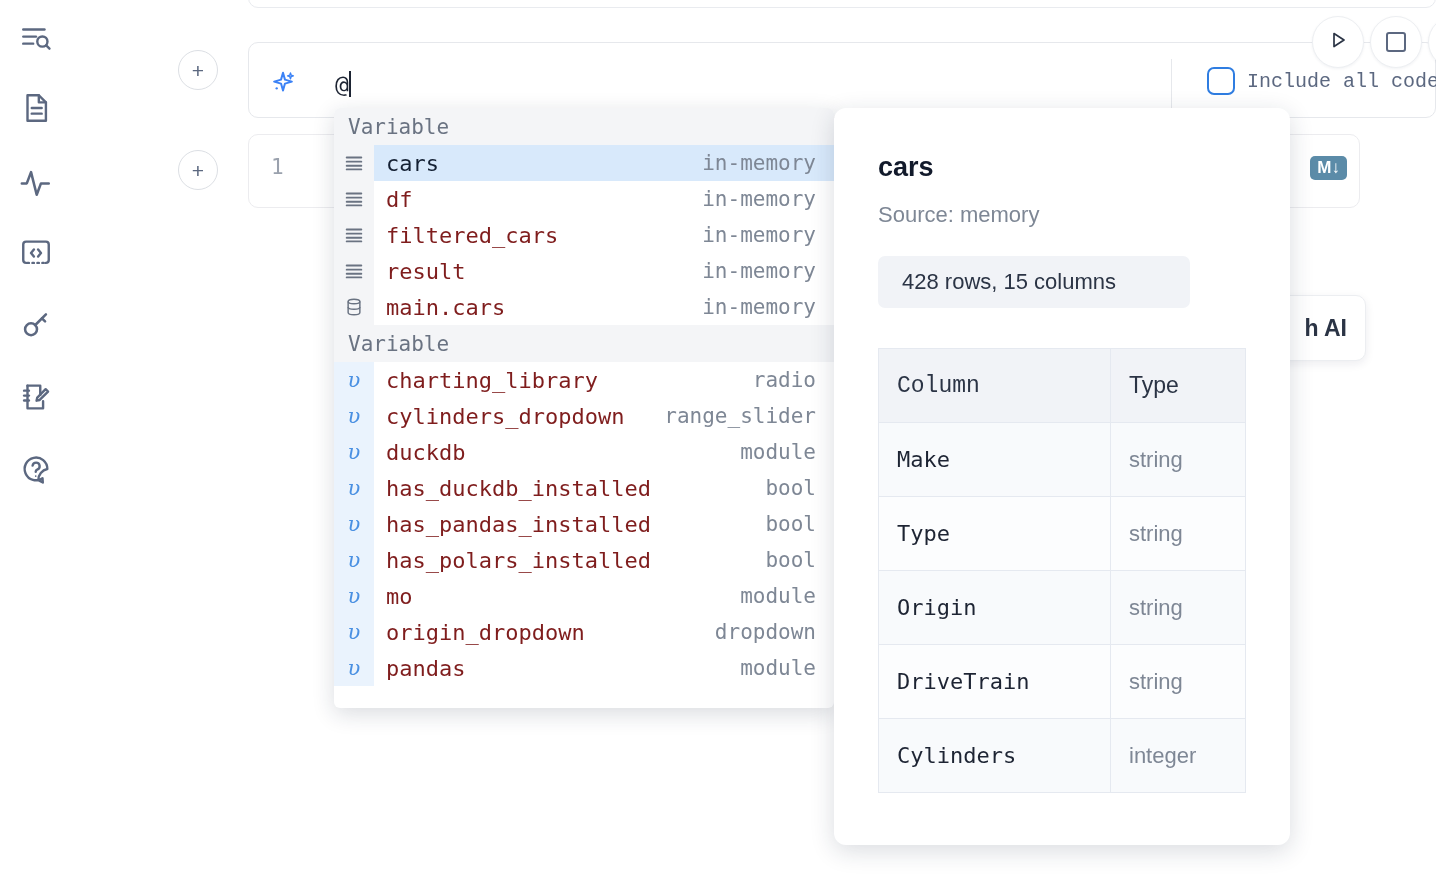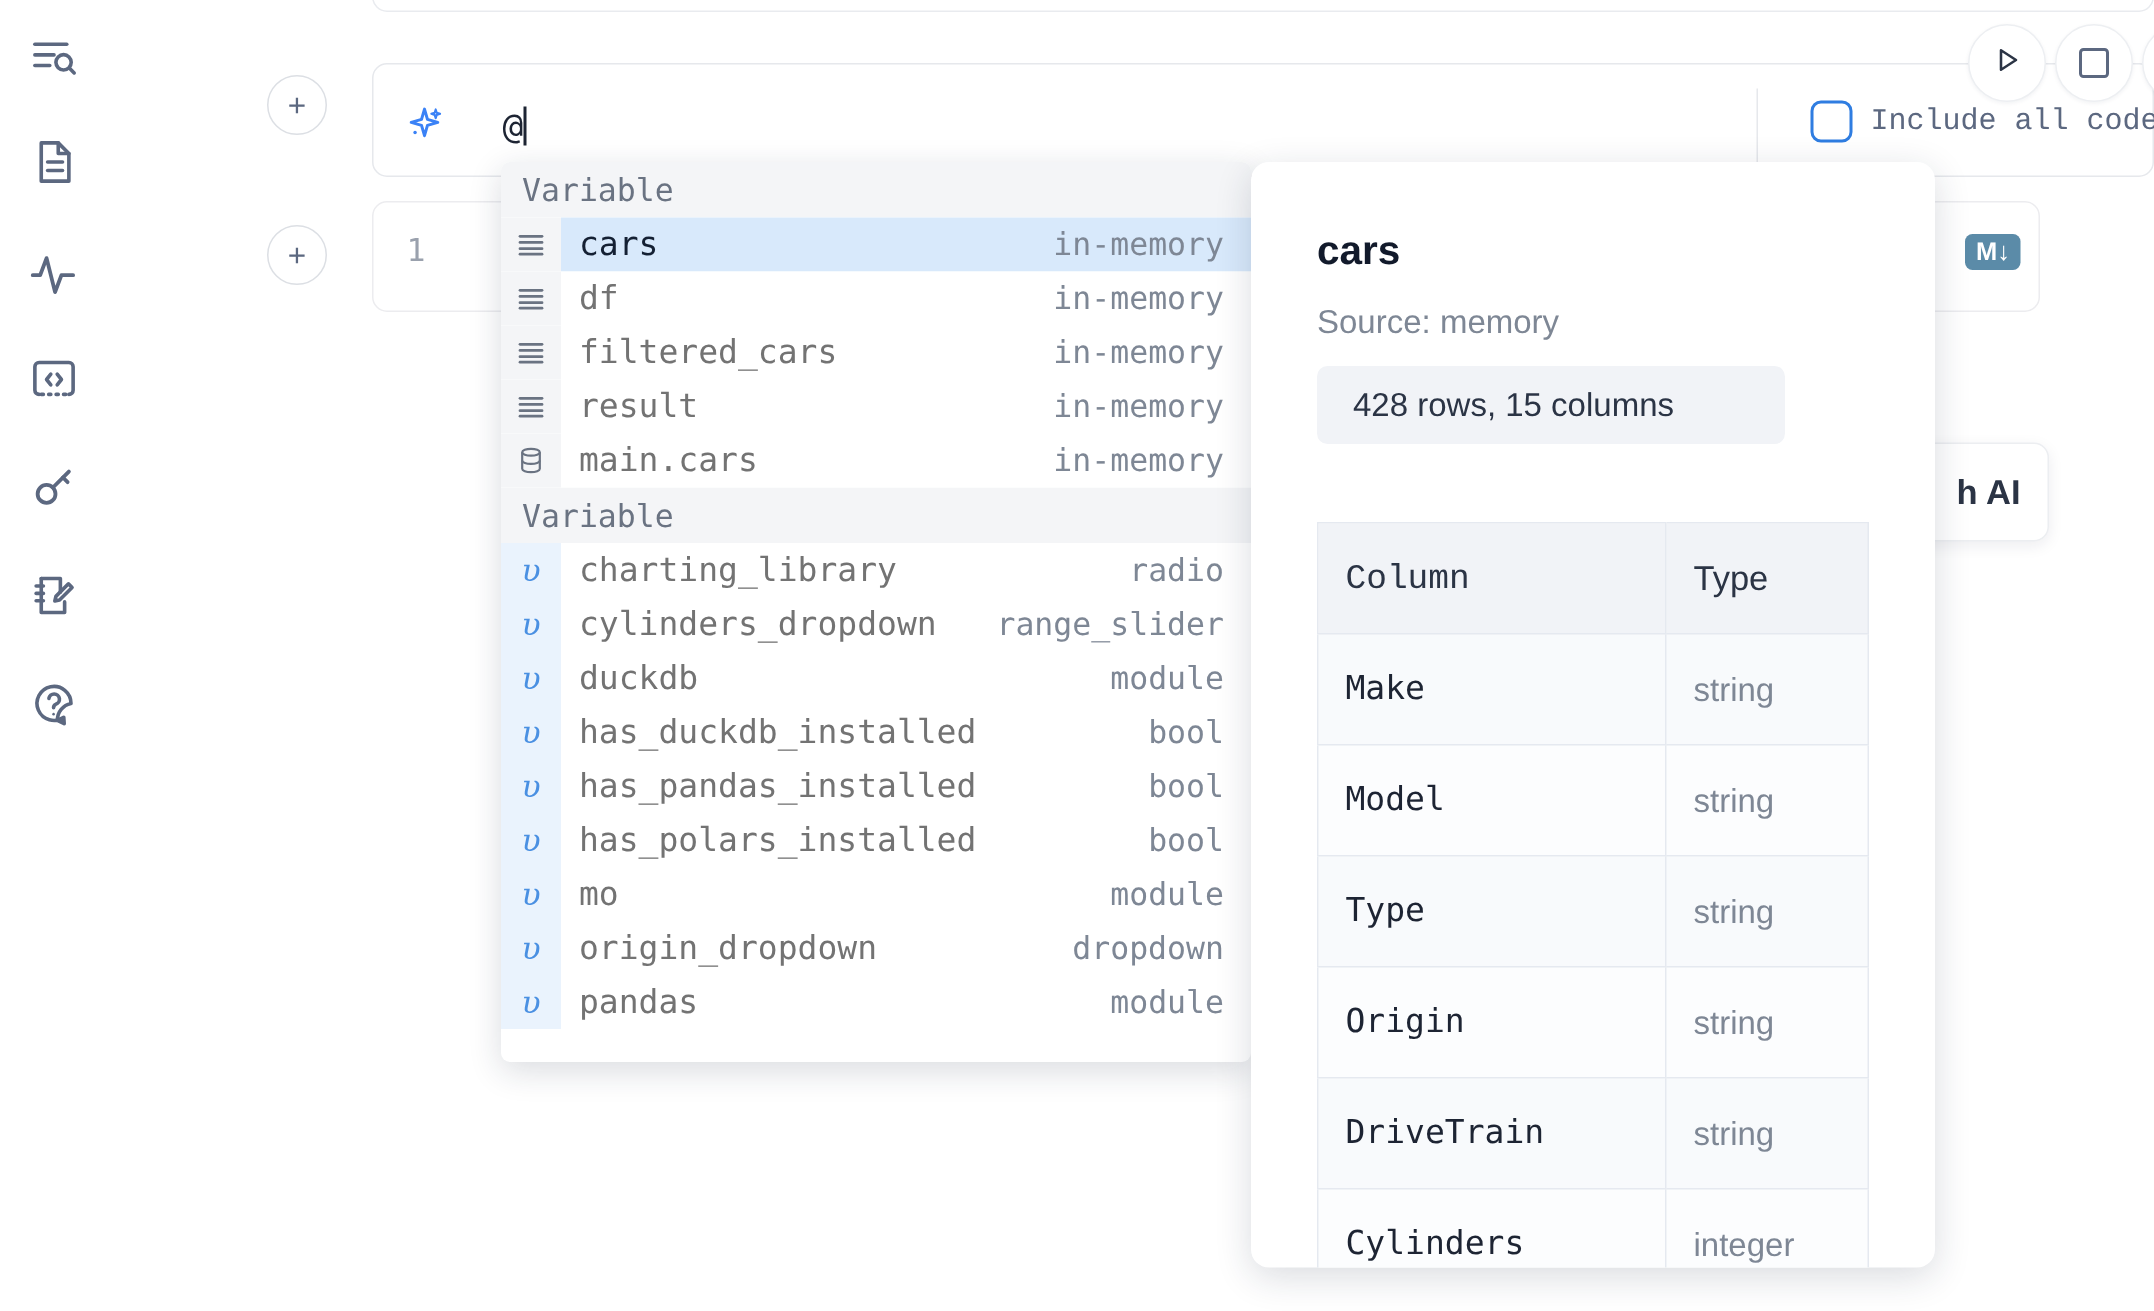--- a/index.html
+++ b/index.html
@@ -125,41 +125,41 @@
     width: 40px; height: 36px; flex: none;
     display: flex; align-items: center; justify-content: center;
     background: #f4f5f7; color: #6a7382;
   }
   .ac-gutter.var { background: #eaf3fd; color: #4a90e2; font-style: italic;
     font-family: "DejaVu Serif", serif; font-size: 21px; }
   .ac-name-wrap {
     flex: 1; height: 36px; display: flex; align-items: center;
     justify-content: space-between; padding: 0 4px 0 12px; overflow: hidden;
   }
-  .ac-name { font-size: 22px; color: #737373; white-space: nowrap; }
+  .ac-name { font-size: 22px; color: #7f1d1d; white-space: nowrap; }
   .ac-row.sel .ac-name { color: #142033; }
   .ac-meta { font-size: 21px; color: #7e8795; white-space: nowrap; padding-right: 14px; }
 
   
   .preview {
     position: absolute; left: 834px; top: 108px; width: 456px; height: 737px;
     background: #ffffff; border-radius: 12px;
     box-shadow: 0 6px 24px rgba(25,35,60,0.16);
     z-index: 40; overflow: hidden;
   }
   .pv-title {
     position: absolute; left: 44px; top: 44px;
     font-size: 27px; font-weight: 700; color: #121a2b;
   }
   .pv-source {
     position: absolute; left: 44px; top: 94px;
     font-size: 22px; color: #7e8795;
   }
   .pv-stats {
-    position: absolute; left: 44px; top: 136px; width: 312px; height: 52px;
+    position: absolute; left: 44px; top: 148px; width: 312px; height: 52px;
     background: #f1f3f7; border-radius: 7px;
     display: flex; align-items: center; padding-left: 24px;
     font-size: 22px; color: #2b3445;
   }
   .pv-table {
     position: absolute; left: 44px; top: 240px; width: 368px;
     border: 1px solid #e5e9f0; border-bottom: none;
     border-collapse: collapse; table-layout: fixed;
   }
   .pv-table th, .pv-table td {
@@ -453,24 +453,20 @@
       <table class="pv-table">
         <thead>
           <tr>
             <th style="width:232px;font-family:Liberation Mono, monospace;">Column</th>
             <th>Type</th>
           </tr>
         </thead>
         <tbody id="pv-tbody">
             <tr>
               <td class="col-name">Make</td>
-              <td class="col-type">string</td>
-            </tr>
-            <tr>
-              <td class="col-name">Model</td>
               <td class="col-type">string</td>
             </tr>
             <tr>
               <td class="col-name">Type</td>
               <td class="col-type">string</td>
             </tr>
             <tr>
               <td class="col-name">Origin</td>
               <td class="col-type">string</td>
             </tr>

